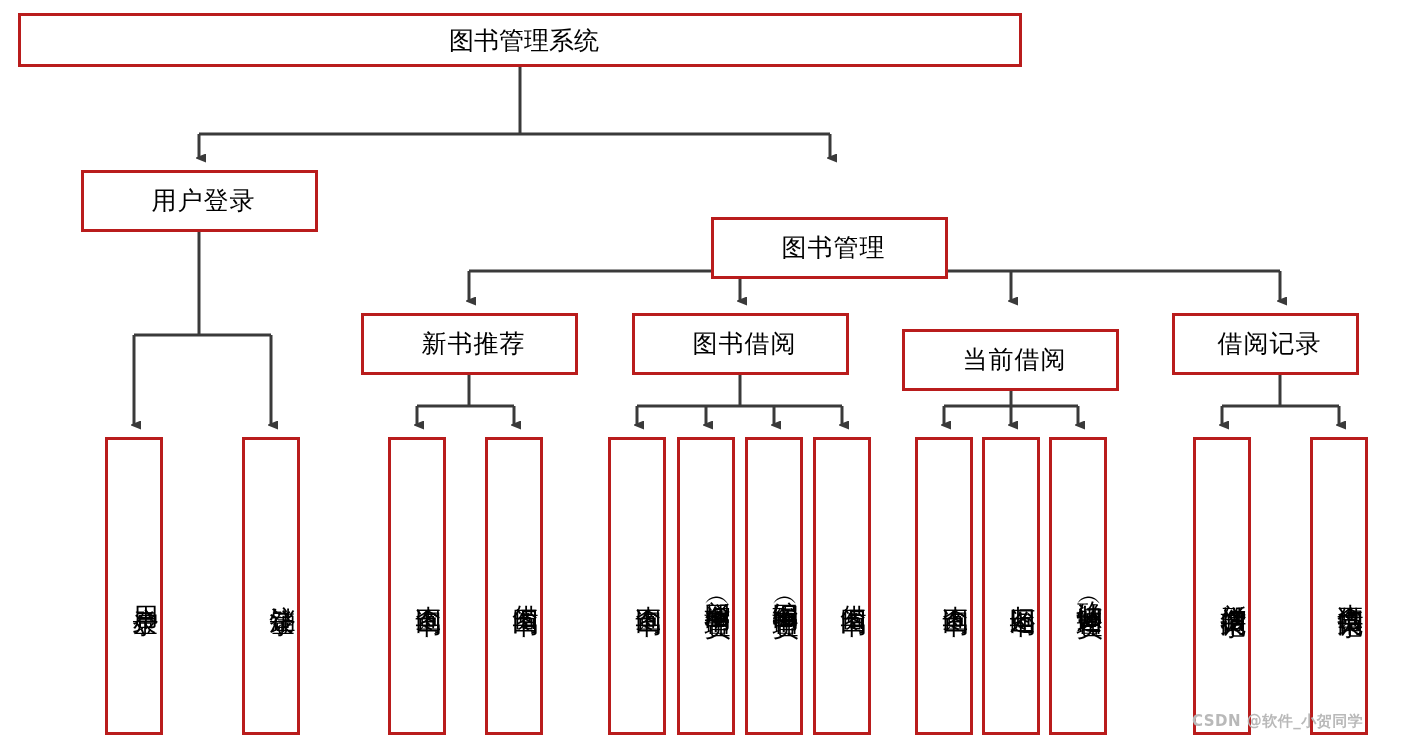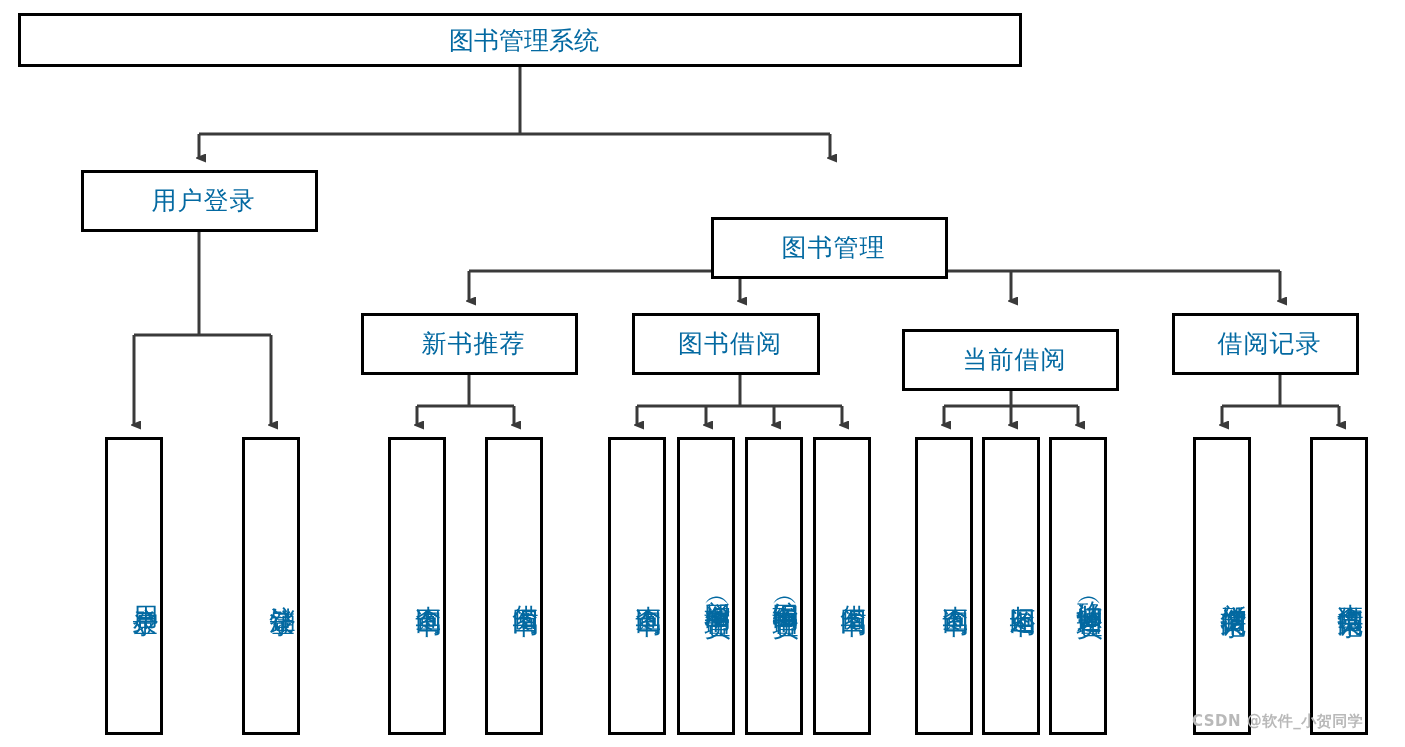--- a/index.html
+++ b/index.html
@@ -13,26 +13,26 @@
   #canvas {
     position: relative;
     width: 1405px;
     height: 747px;
     background: #ffffff;
     overflow: hidden;
   }
   .node {
     position: absolute;
     box-sizing: border-box;
-    border: 3px solid #000000;
+    border: 3px solid #b91c1c;
     background: #ffffff;
     display: flex;
     align-items: center;
     justify-content: center;
-    color: #0369a1;
+    color: #000000;
     padding-left: 8px;
   }
   .node-h {
     font-size: 25px;
     letter-spacing: 1px;
     line-height: 1.2;
   }
   .node-root {
     font-size: 25px;
   }
@@ -127,21 +127,21 @@
   <div class="node node-h" style="left:81px; top:170px; width:237px; height:62px;">
     <span>用户登录</span>
   </div>
   <div class="node node-h" style="left:711px; top:170px; width:237px; height:62px;margin-top:47px;">
     <span>图书管理</span>
   </div>
 
   <div class="node node-h" style="left:361px; top:313px; width:217px; height:62px;">
     <span>新书推荐</span>
   </div>
-  <div class="node node-h" style="left:632px; top:313px; width:188px; height:62px;">
+  <div class="node node-h" style="left:632px; top:313px; width:217px; height:62px;">
     <span>图书借阅</span>
   </div>
   <div class="node node-h" style="left:902px; top:313px; width:217px; height:62px;margin-top:16px;">
     <span>当前借阅</span>
   </div>
   <div class="node node-h" style="left:1172px; top:313px; width:187px; height:62px;">
     <span>借阅记录</span>
   </div>
 
   <div class="node node-v" style="left:105px; top:437px; width:58px; height:298px;">

